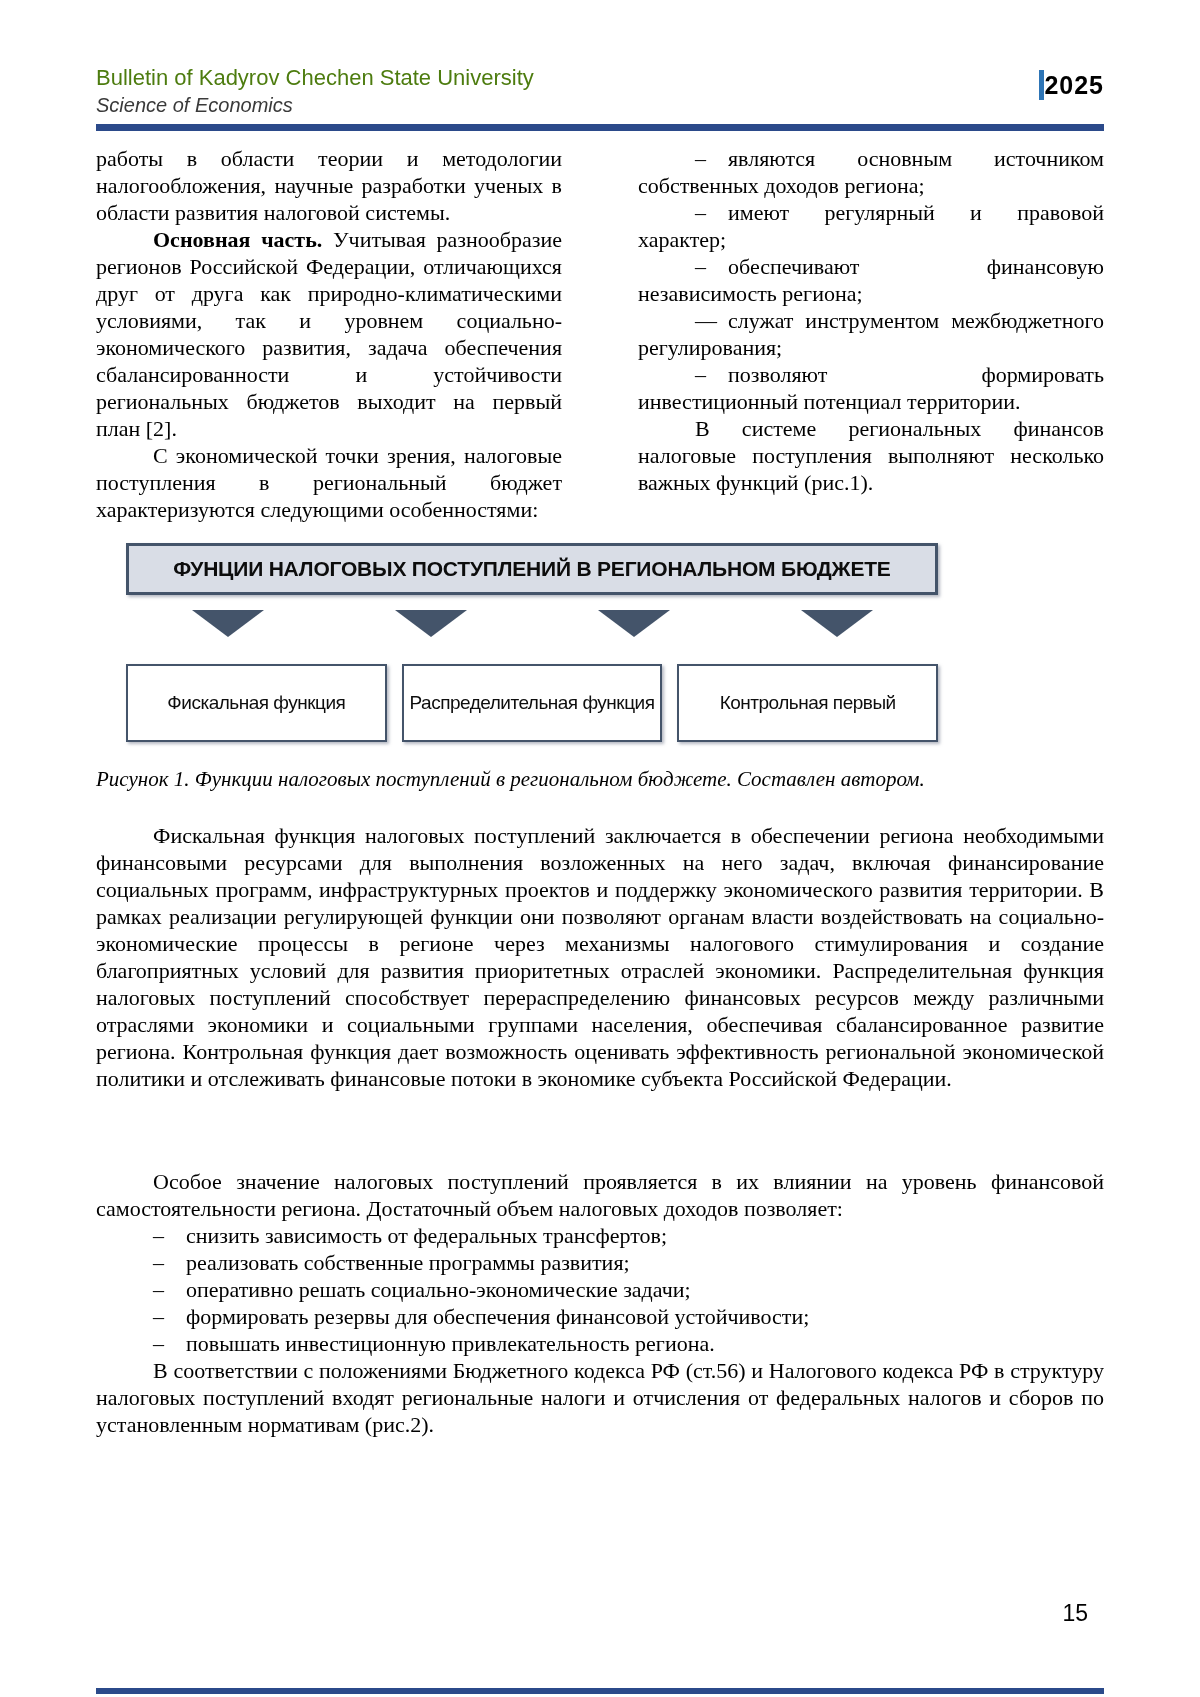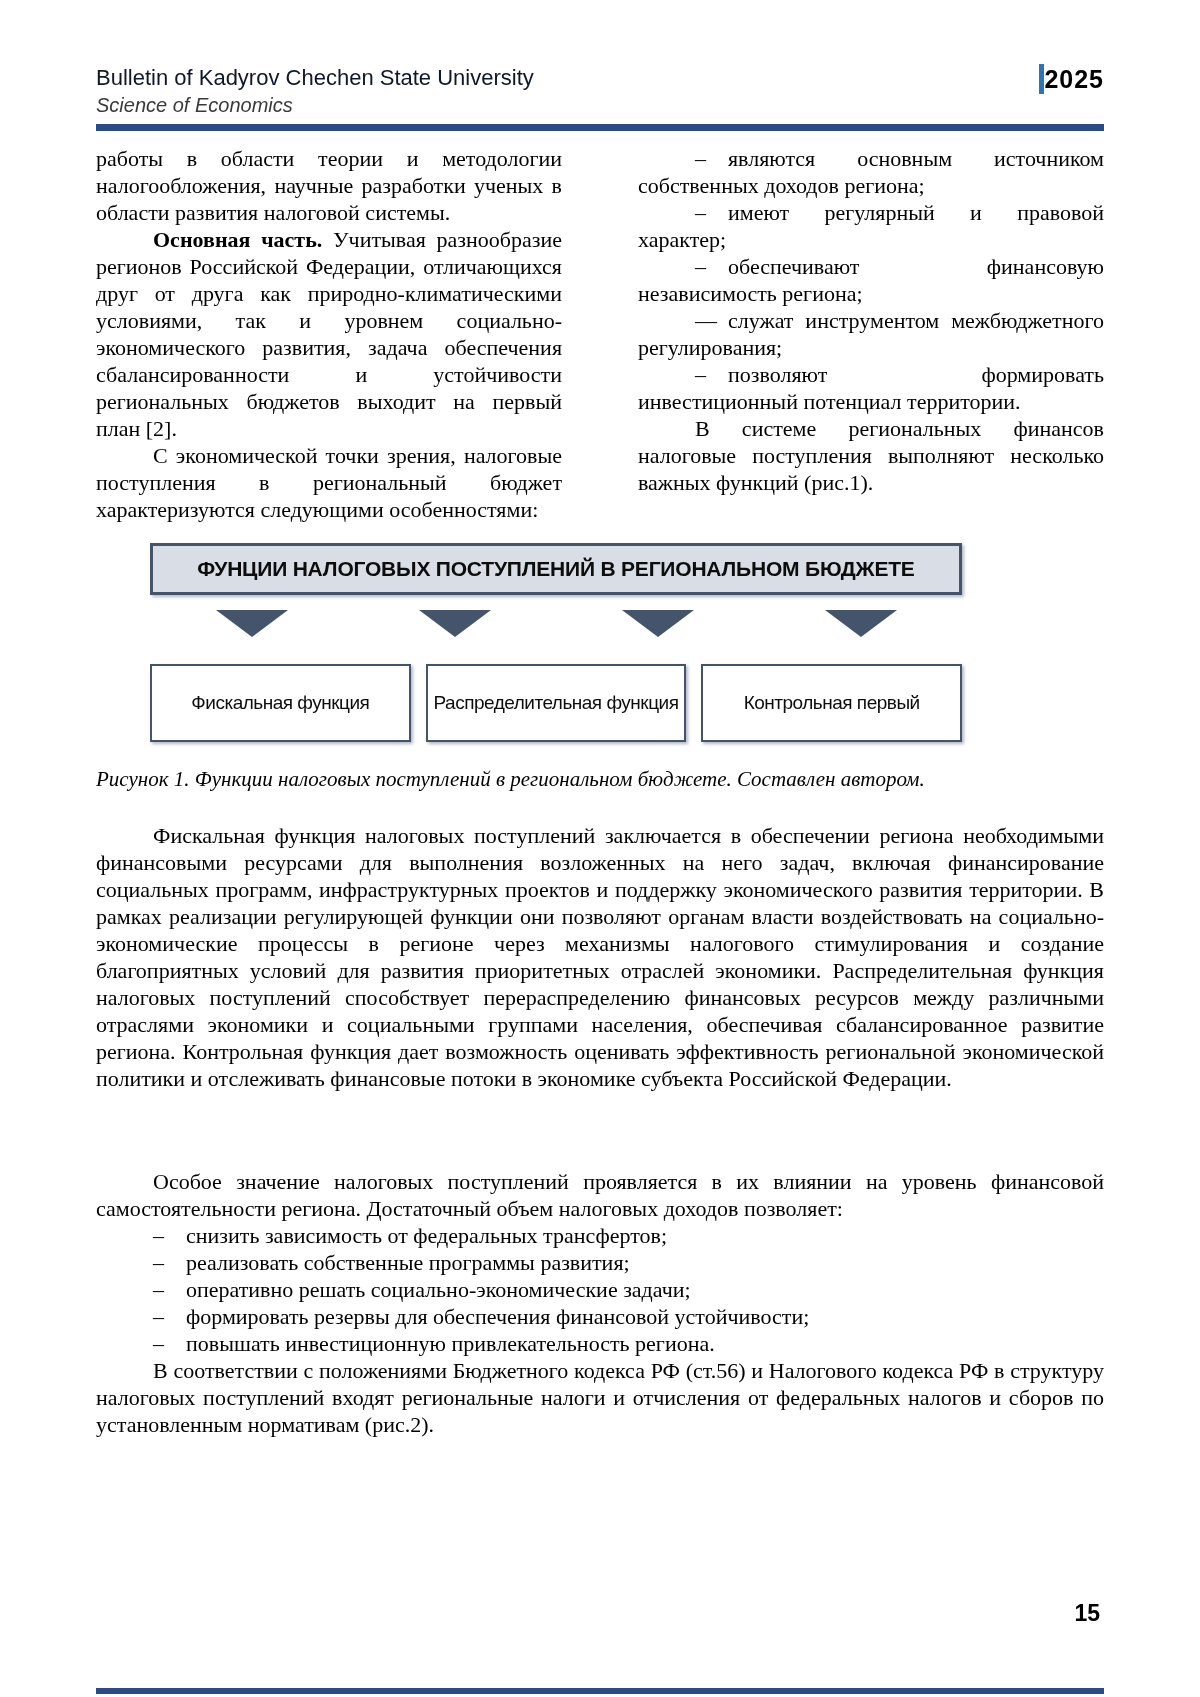--- a/index.html
+++ b/index.html
@@ -10,54 +10,54 @@
   }
   *{box-sizing:border-box;}
   html,body{margin:0;padding:0;}
   body{
     width:1200px;height:1697px;position:relative;overflow:hidden;
     background:#ffffff;color:#000;
     font-family:"Liberation Serif",serif;
   }
   .page{padding:64px 96px 0;}
   .header{display:flex;justify-content:space-between;align-items:flex-start;}
-  .h-title{font-family:"Liberation Sans",sans-serif;font-size:22px;line-height:28px;color:#0f172a;}
+  .h-title{font-family:"Liberation Sans",sans-serif;font-size:22px;line-height:28px;color:#4d7c0f;}
   .h-sub{font-family:"Liberation Sans",sans-serif;font-style:italic;font-size:20px;line-height:26px;color:#3a3a3a;}
-  .h-right{display:flex;align-items:flex-start;}
+  .h-right{display:flex;align-items:flex-start;margin-top:6px;}
   .year-bar{width:5px;height:30px;background:var(--year-bar-blue);}
   .year{font-family:"Liberation Sans",sans-serif;font-weight:bold;font-size:25px;line-height:30px;letter-spacing:1px;color:#000;}
   .rule{height:7px;background:var(--rule-navy);margin-top:6px;}
   .cols{display:flex;gap:76px;margin-top:14px;}
   .col{flex:1;min-width:0;}
   .col p{margin:0;font-size:22px;line-height:27px;text-align:justify;}
   .col p.ind{text-indent:57px;}
   .col p b{font-weight:bold;margin-top:17px;}
-  .figure{width:812px;margin:20px 0 0 54px;}
+  .figure{width:812px;margin:20px 0 0 30px;}
   .fig-title{
     border:3px solid var(--figure-border);background:var(--figure-fill);
     box-shadow:2px 2px 3px rgba(120,128,145,.55);
     font-family:"Liberation Sans",sans-serif;font-weight:bold;font-size:21px;
     letter-spacing:-0.2px;text-align:center;padding:11px 6px;color:#0d0d0d;
   }
   .arrow-row{display:flex;margin-top:15px;}
   .acell{flex:1;display:flex;justify-content:center;}
   .arrow{width:0;height:0;border-left:36px solid transparent;border-right:36px solid transparent;border-top:27px solid var(--figure-border);}
   .box-row{display:flex;gap:15px;margin-top:27px;}
   .fbox{
     flex:1;border:2px solid var(--figure-border);background:#fff;
     box-shadow:2px 2px 3px rgba(120,128,145,.55);
     min-height:78px;display:flex;align-items:center;justify-content:center;
     text-align:center;font-family:"Liberation Sans",sans-serif;font-size:19px;
     line-height:30px;letter-spacing:-0.5px;padding:6px 3px;color:#0d0d0d;
   }
   .caption{font-style:italic;font-size:21px;line-height:26px;text-align:left;margin-top:24px;}
   .cols.bottom{margin-top:30px;flex-direction:column;}
   .page-number{
-    position:absolute;right:100px;bottom:70px;
-    font-family:"Liberation Sans",sans-serif;font-weight:bold;font-size:23px;
+    position:absolute;right:112px;bottom:70px;
+    font-family:"Liberation Sans",sans-serif;font-weight:normal;font-size:23px;
   }
   .bottom-rule{position:absolute;left:96px;right:96px;bottom:3px;height:6px;background:var(--rule-navy);}
 </style>
 </head>
 <body>
 
 <div class="page">
 
   <div class="header">
     <div class="h-left">

